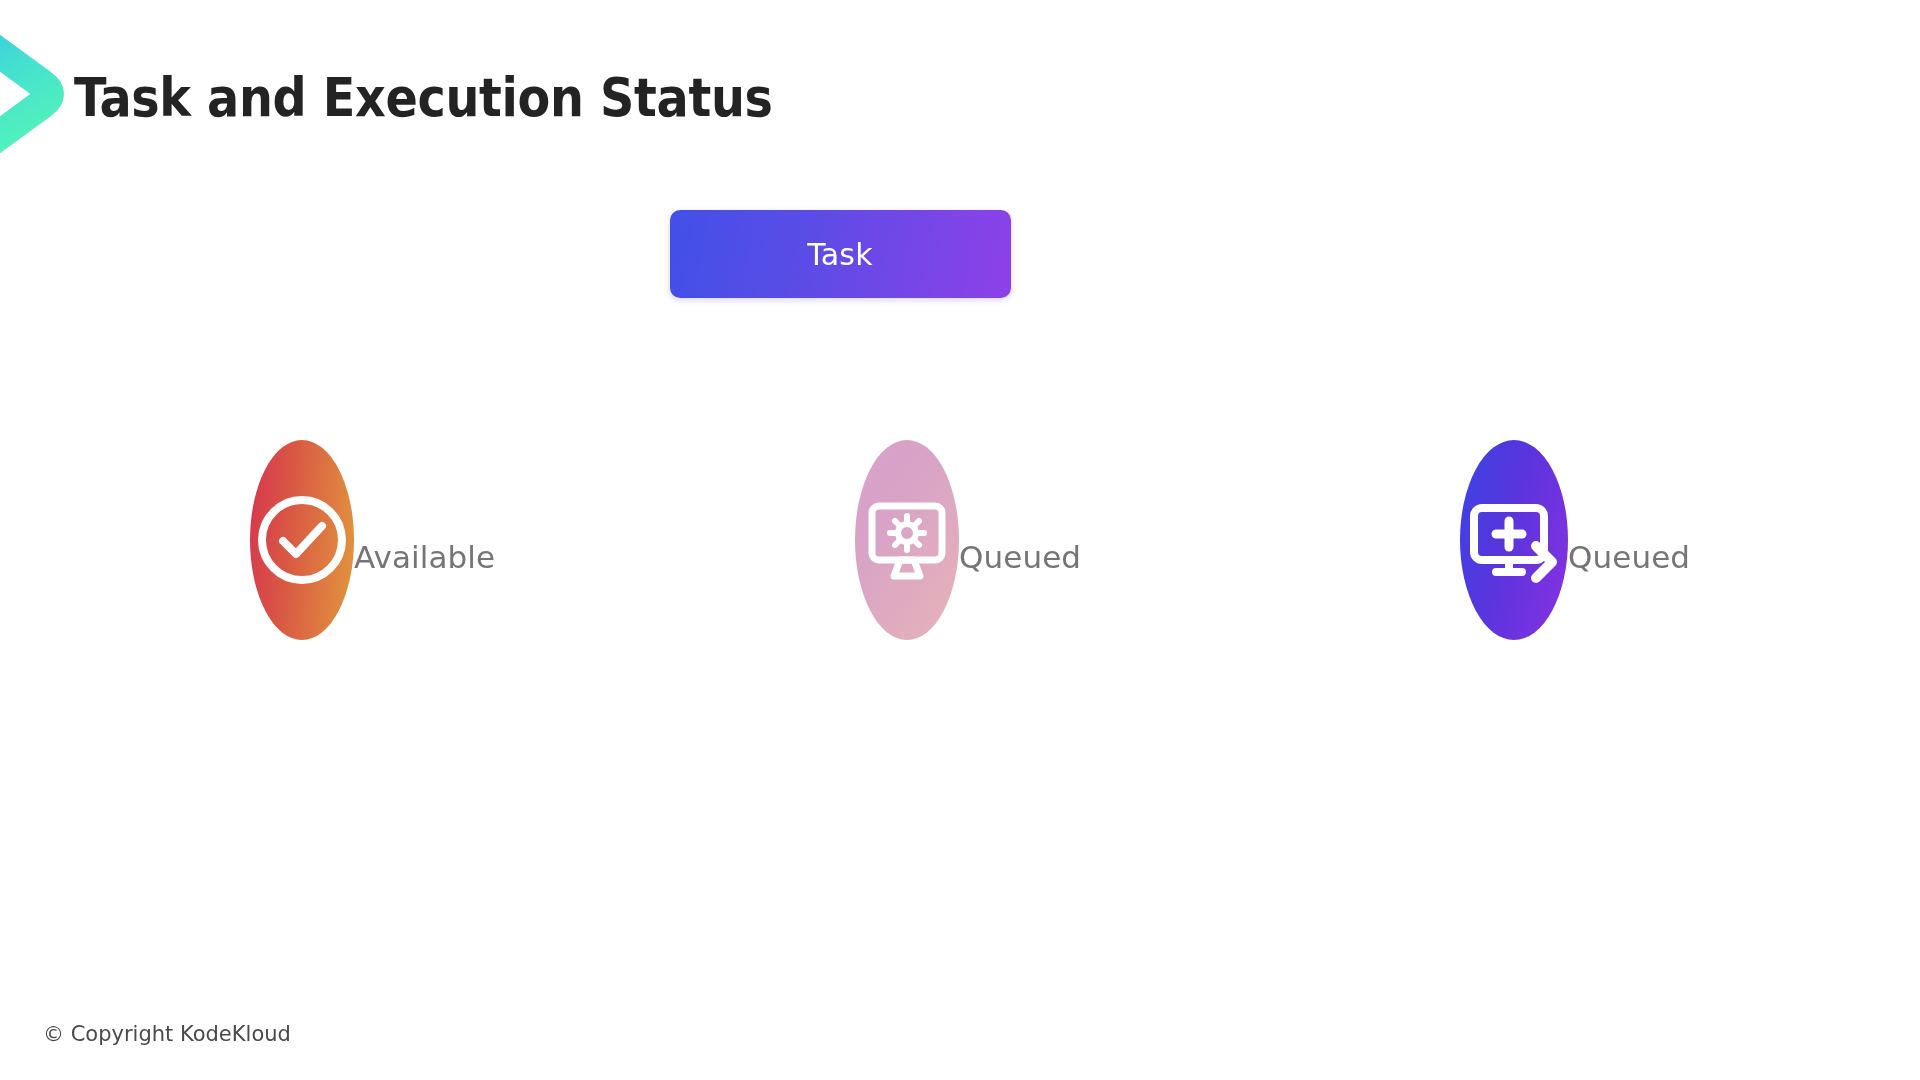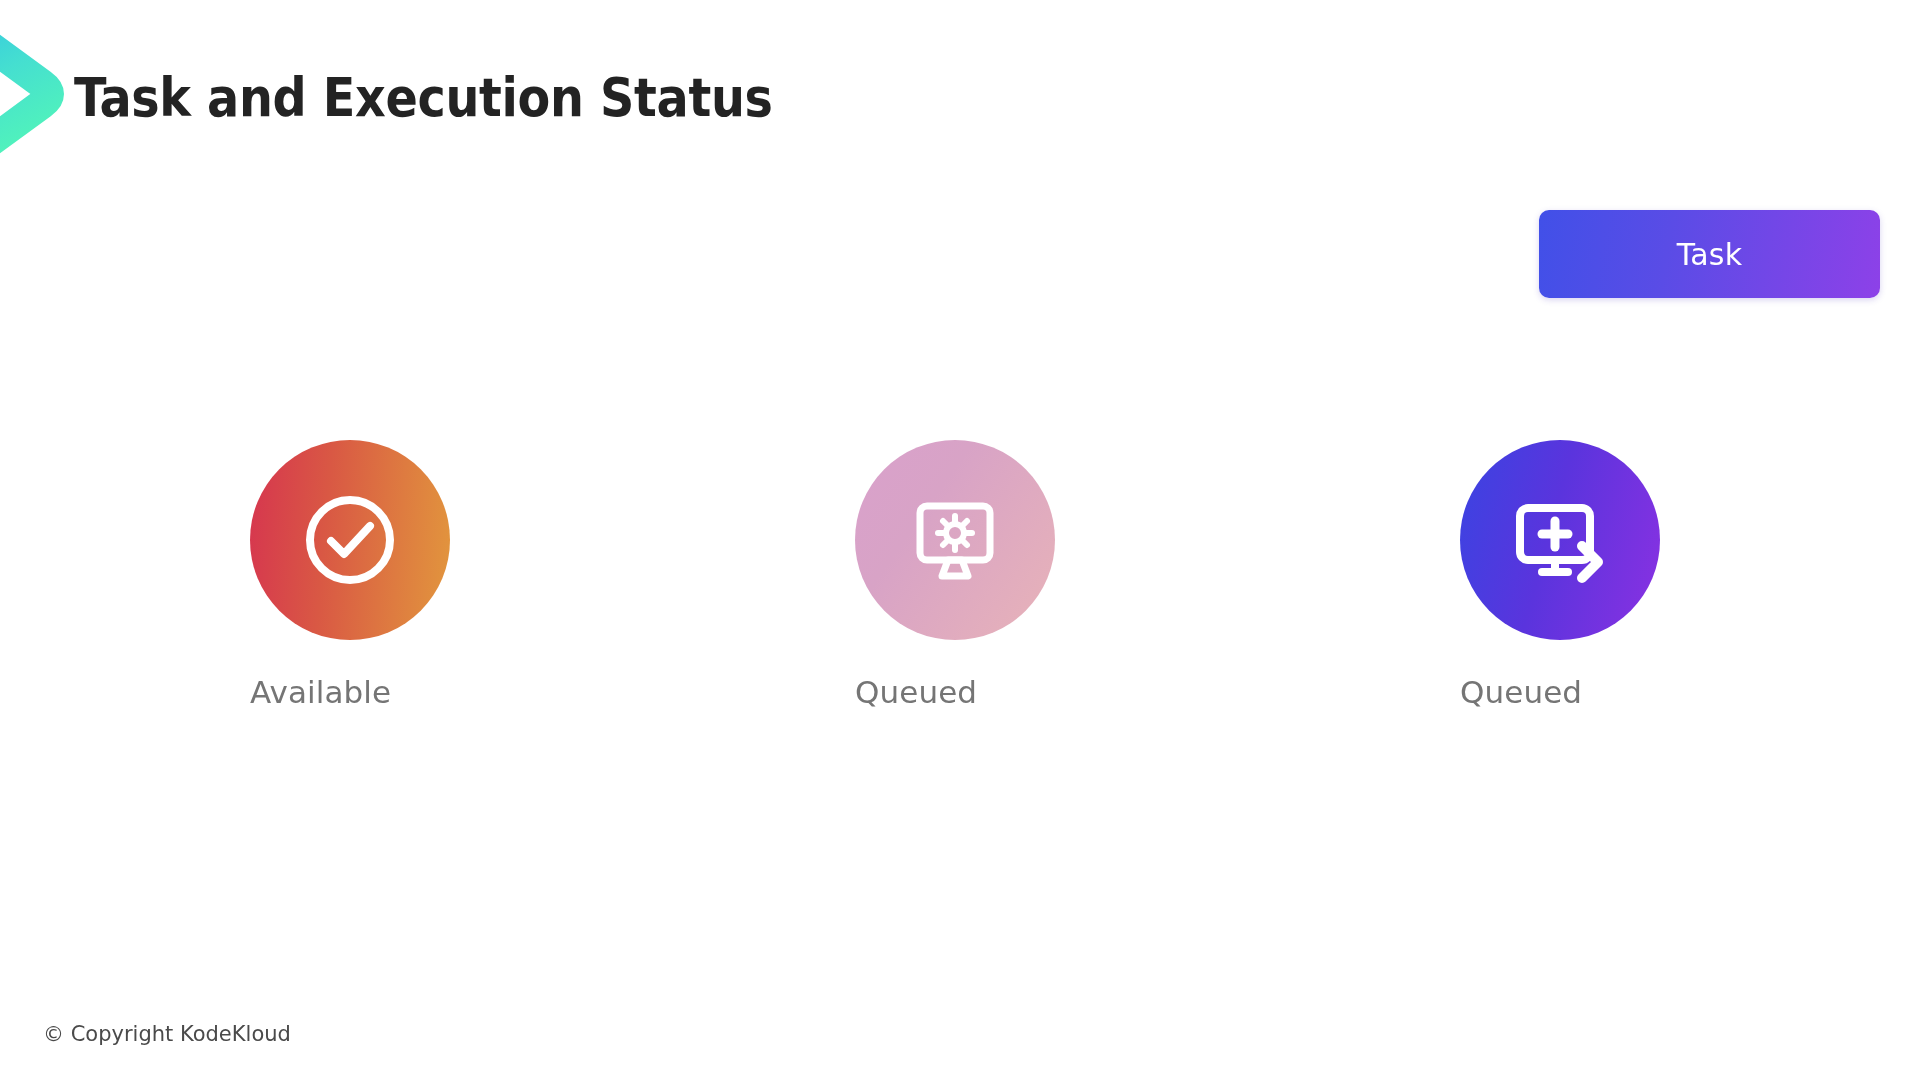--- a/index.html
+++ b/index.html
@@ -43,23 +43,23 @@
     letter-spacing: -0.3px;
     white-space: nowrap;
     font-stretch: condensed;
   }
 
   
   .task-button-row {
     position: absolute;
     left: 0;
     top: 210px;
-    width: 1880px;
-    display: flex;
-    justify-content: flex-end;
+    width: 1680px;
+    display: flex;
+    justify-content: center;
   }
 
   .task-button {
     width: 341px;
     height: 88px;
     border: none;
     border-radius: 10px;
     background: linear-gradient(100deg, #4150e8 0%, #5a4ce6 38%, #8d41e8 100%);
     color: #ffffff;
     font-family: "DejaVu Sans", "Liberation Sans", sans-serif;
@@ -80,21 +80,21 @@
     top: 440px;
     width: 1420px;
     display: flex;
     justify-content: space-between;
     align-items: flex-start;
   }
 
   .status-item {
     width: 210px;
     display: flex;
-    flex-direction: column;
+    align-items: center;
     cursor: pointer;
   }
 
   .status-circle {
     width: 200px;
     height: 200px;
     border-radius: 50%;
     display: flex;
     align-items: center;
     justify-content: center;

